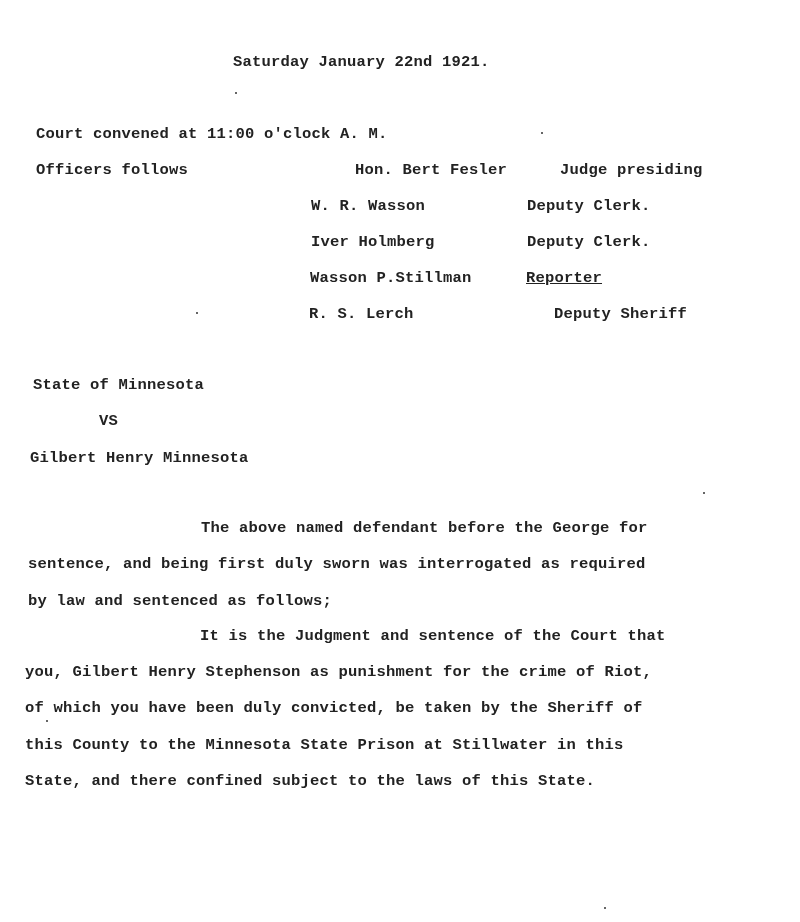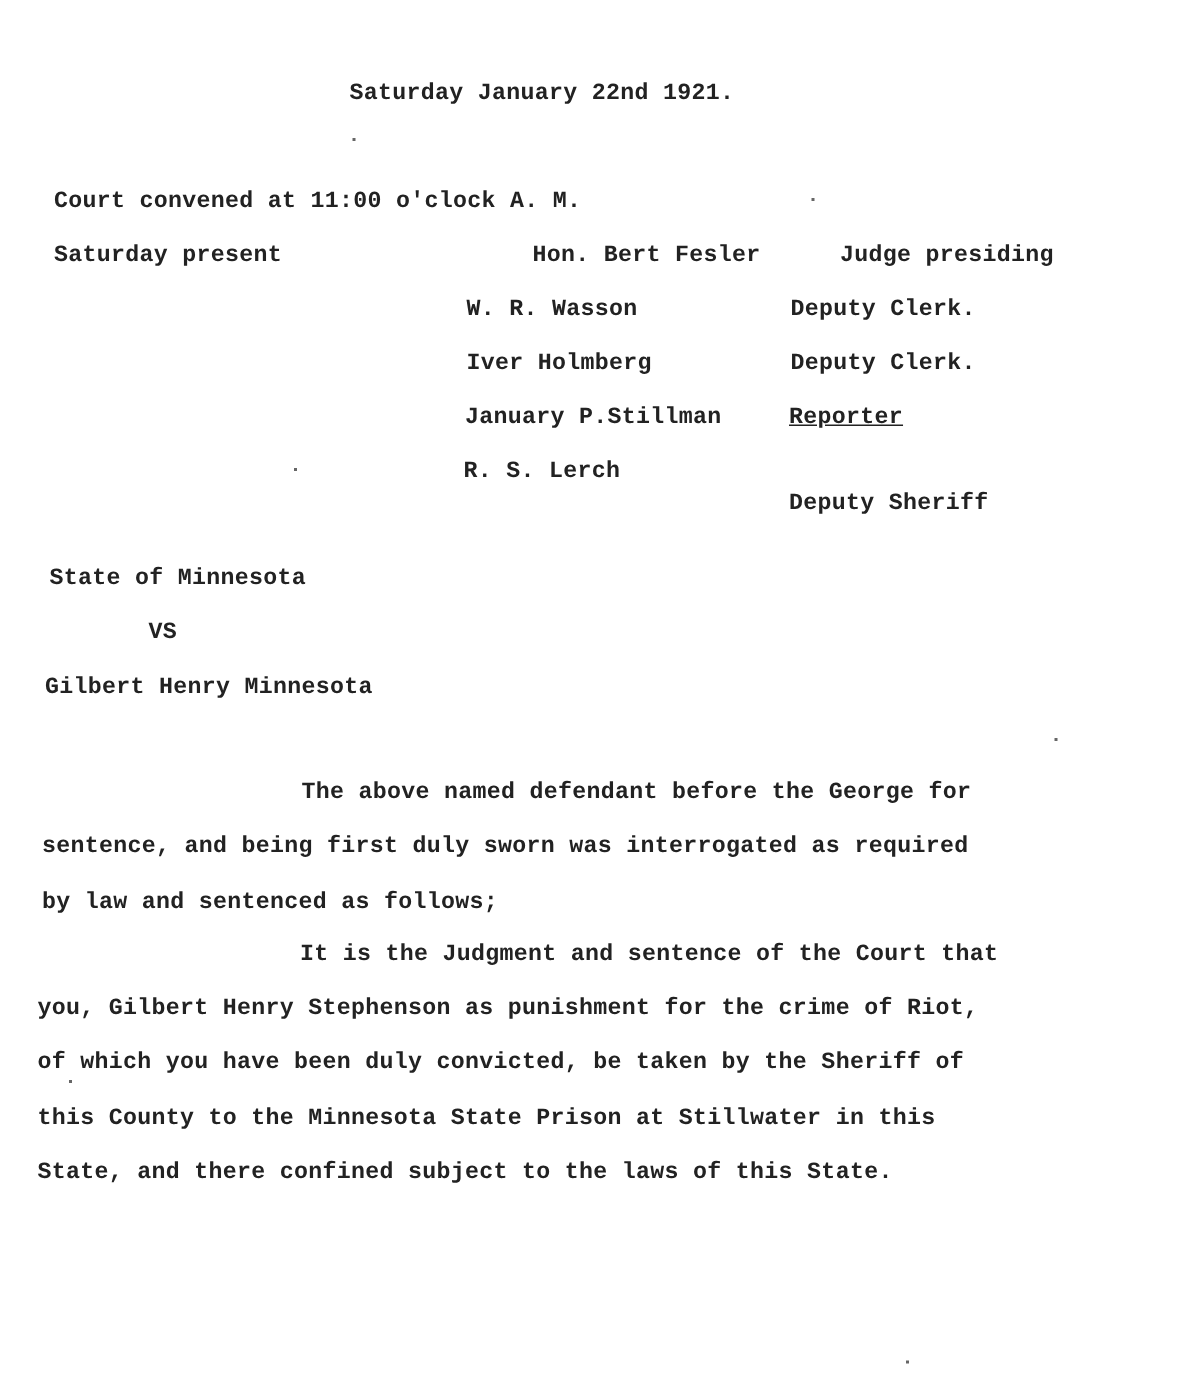--- a/index.html
+++ b/index.html
@@ -38,37 +38,37 @@
   </style>
 </head>
 <body>
 
 <div class="page">
 
   <div class="line" style="left:233px; top:53px;">Saturday January 22nd 1921.</div>
 
   <div class="line" style="left:36px; top:125px;">Court convened at 11:00 o'clock A. M.</div>
 
-  <div class="line" style="left:36px; top:161px;">Saturday present</div>
+  <div class="line" style="left:36px; top:161px;">Officers follows</div>
 
   <div>
     <div class="line" style="left:311px; top:161px;margin-left:44px;">Hon. Bert Fesler</div>
     <div class="line" style="left:560px; top:161px;">Judge presiding</div>
 
     <div class="line" style="left:311px; top:197px;">W. R. Wasson</div>
     <div class="line" style="left:527px; top:197px;">Deputy Clerk.</div>
 
     <div class="line" style="left:311px; top:233px;">Iver Holmberg</div>
     <div class="line" style="left:527px; top:233px;">Deputy Clerk.</div>
 
-    <div class="line" style="left:310px; top:269px;">January P.Stillman</div>
+    <div class="line" style="left:310px; top:269px;">Wasson P.Stillman</div>
     <div class="line" style="left:526px; top:269px;text-decoration:underline;">Reporter</div>
 
     <div class="line" style="left:309px; top:305px;">R. S. Lerch</div>
-    <div class="line" style="left:526px; top:305px;margin-top:21px;">Deputy Sheriff</div>
+    <div class="line" style="left:554px; top:305px;">Deputy Sheriff</div>
   </div>
 
   <div>
     <div class="line" style="left:33px; top:376px;">State of Minnesota</div>
     <div class="line" style="left:99px; top:412px;">VS</div>
     <div class="line" style="left:30px; top:449px;">Gilbert Henry Minnesota</div>
   </div>
 
   <div>
     <div class="line" style="left:201px; top:519px;">The above named defendant before the George for</div>

